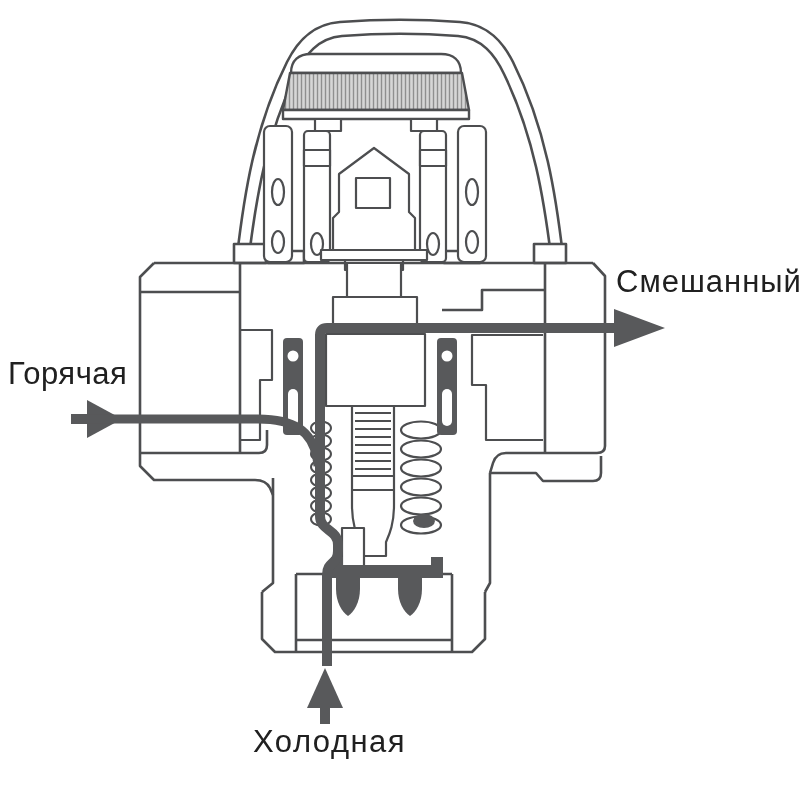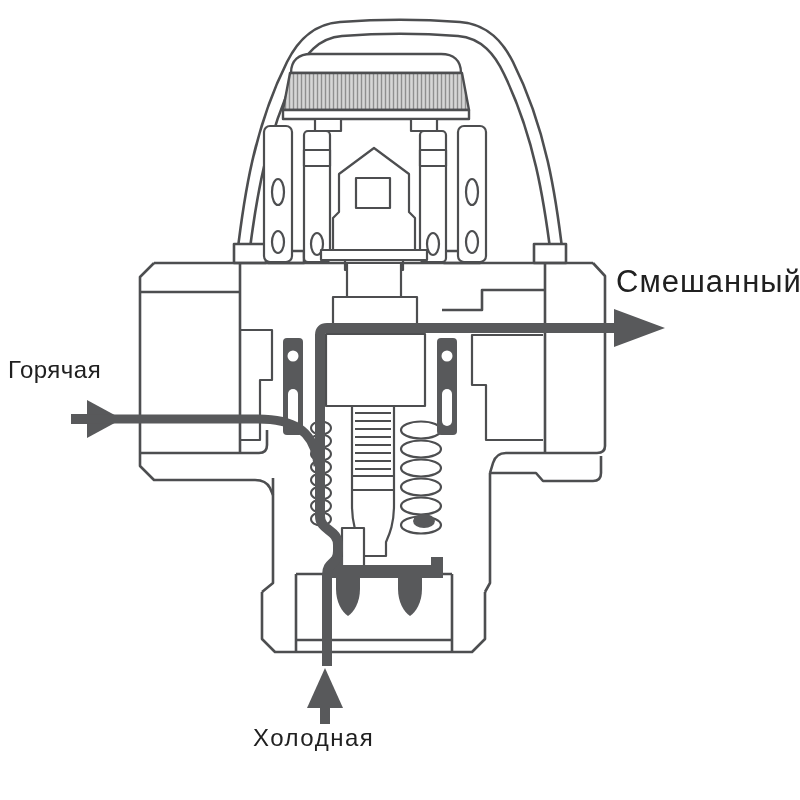--- a/index.html
+++ b/index.html
@@ -1,22 +1,22 @@
 <!DOCTYPE html>
 <html><head>
 <meta charset="utf-8">
 <style>
   html,body{margin:0;padding:0;background:#ffffff;}
   .stage{position:relative;width:800px;height:800px;background:#ffffff;overflow:hidden;
          font-family:"Liberation Sans",sans-serif;}
   .stage svg{position:absolute;left:0;top:0;}
   .lbl{position:absolute;color:#202020;white-space:nowrap;font-family:"Liberation Sans",sans-serif;}
-  .lbl-hot{left:8px;top:356px;font-size:24px;letter-spacing:.5px;}
+  .lbl-hot{left:8px;top:356px;font-size:31px;letter-spacing:.5px;}
   .lbl-mixed{left:616px;top:264px;font-size:31px;letter-spacing:1px;}
-  .lbl-cold{left:253px;top:724px;font-size:24px;letter-spacing:1.5px;}
+  .lbl-cold{left:253px;top:724px;font-size:31px;letter-spacing:1.5px;}
 </style>
 </head>
 <body>
 
 <div class="stage">
 
 <svg width="800" height="800" viewBox="0 0 800 800">
   <defs>
     <pattern id="knurl" width="4" height="8" patternUnits="userSpaceOnUse">
       <rect width="4" height="8" fill="#d6d6d6"></rect>

